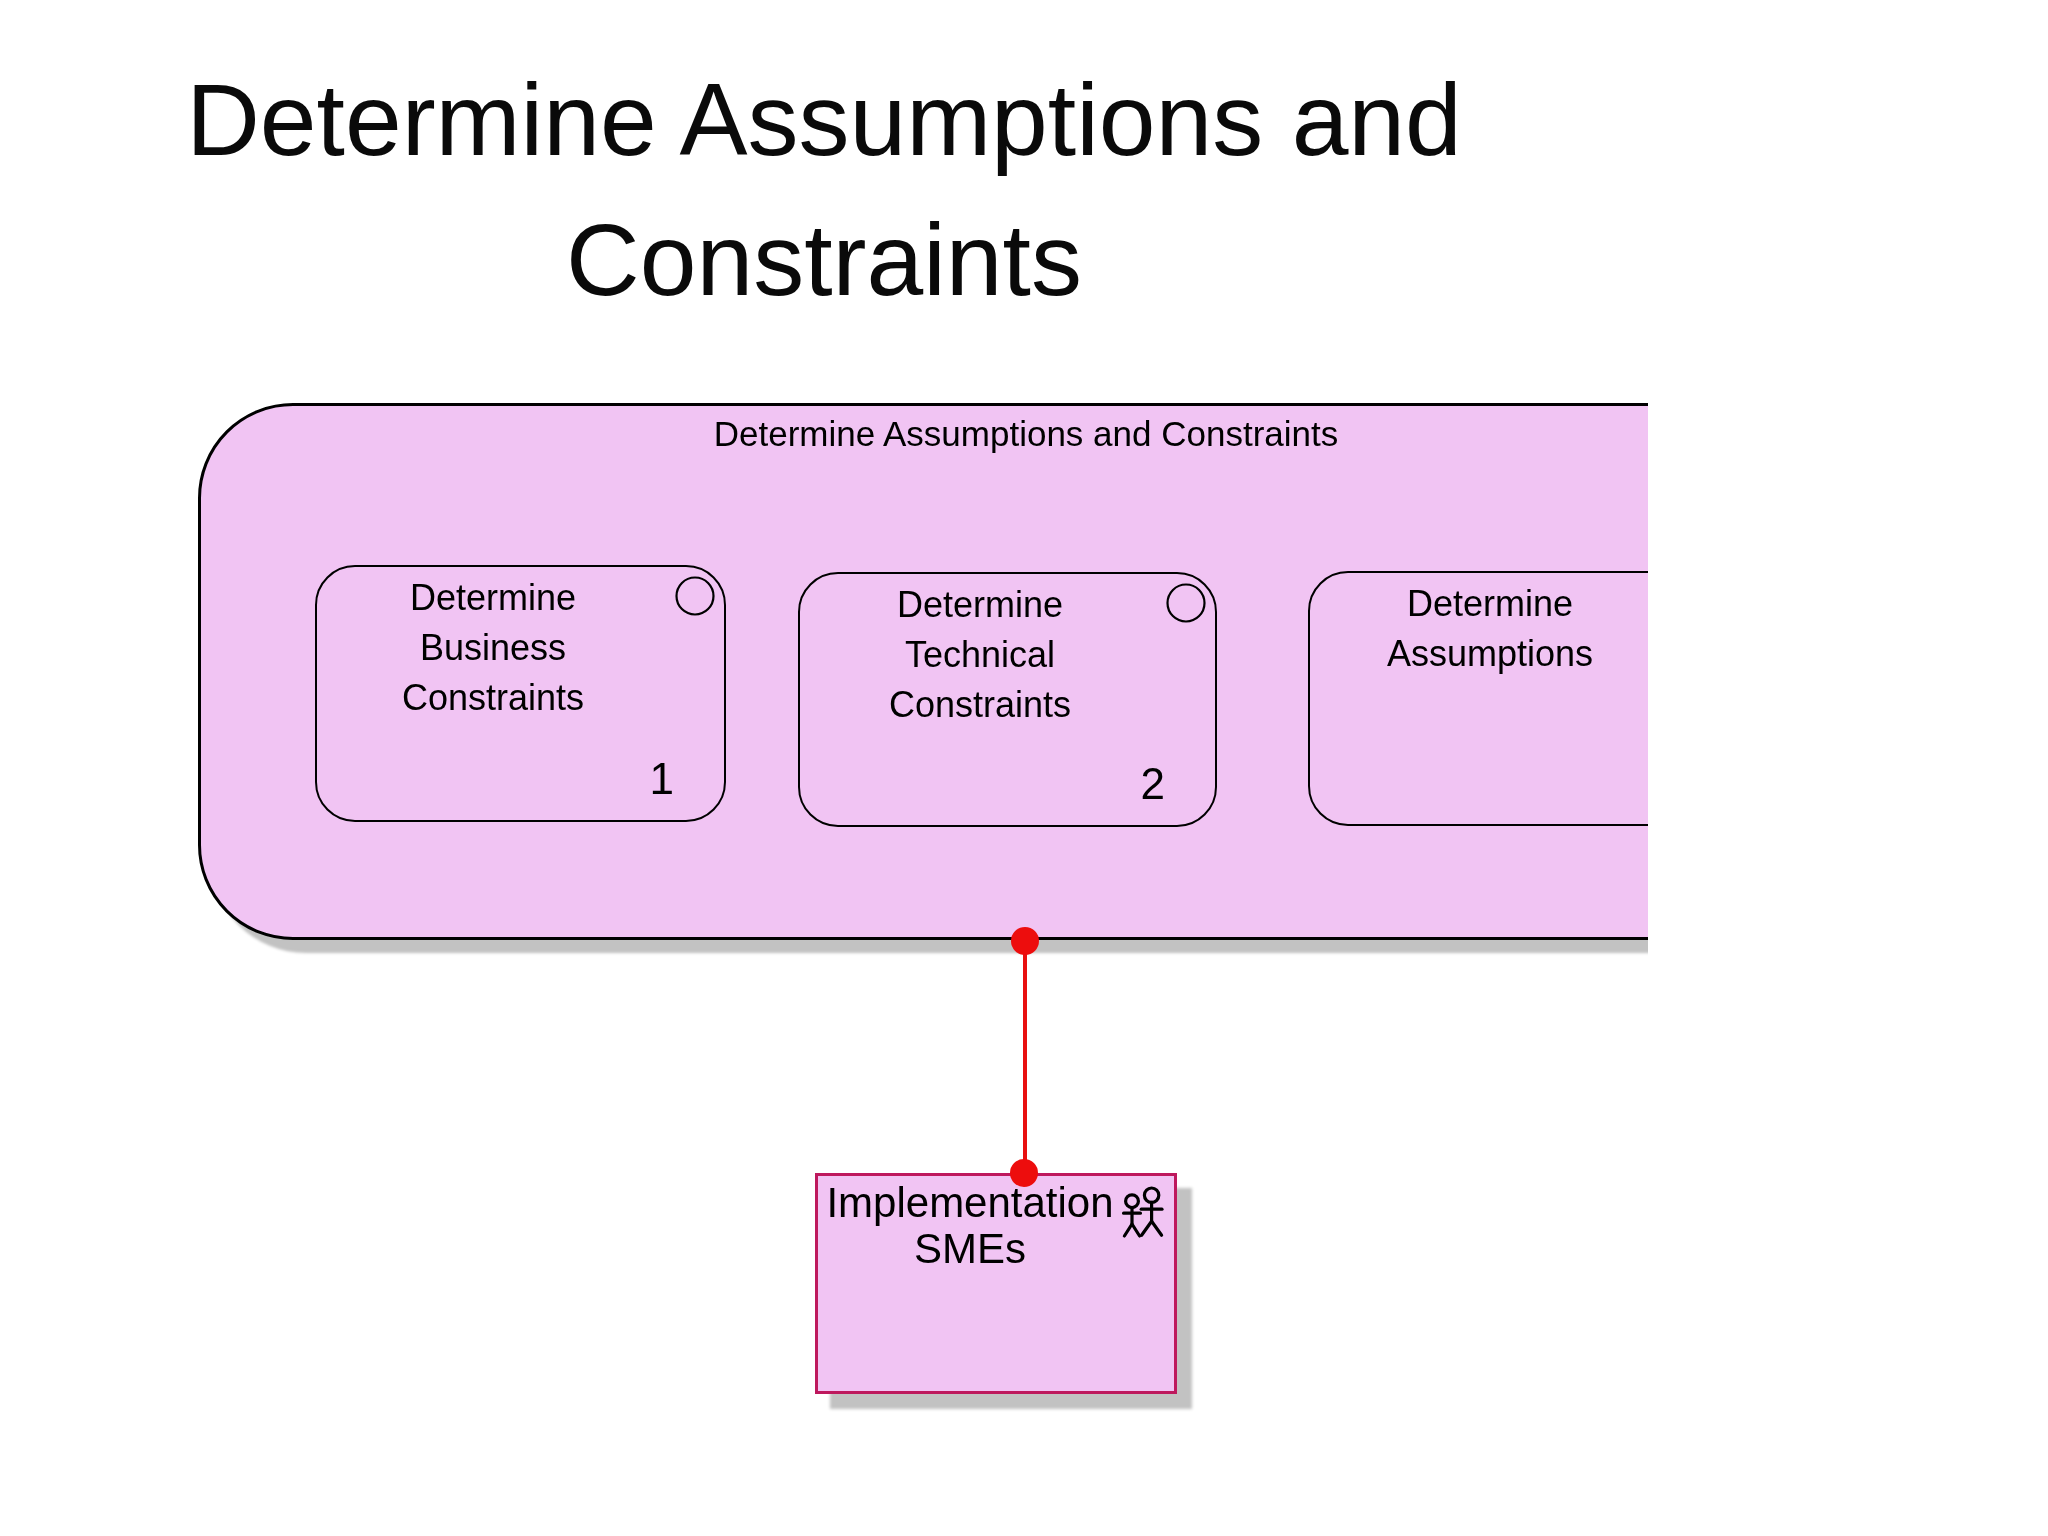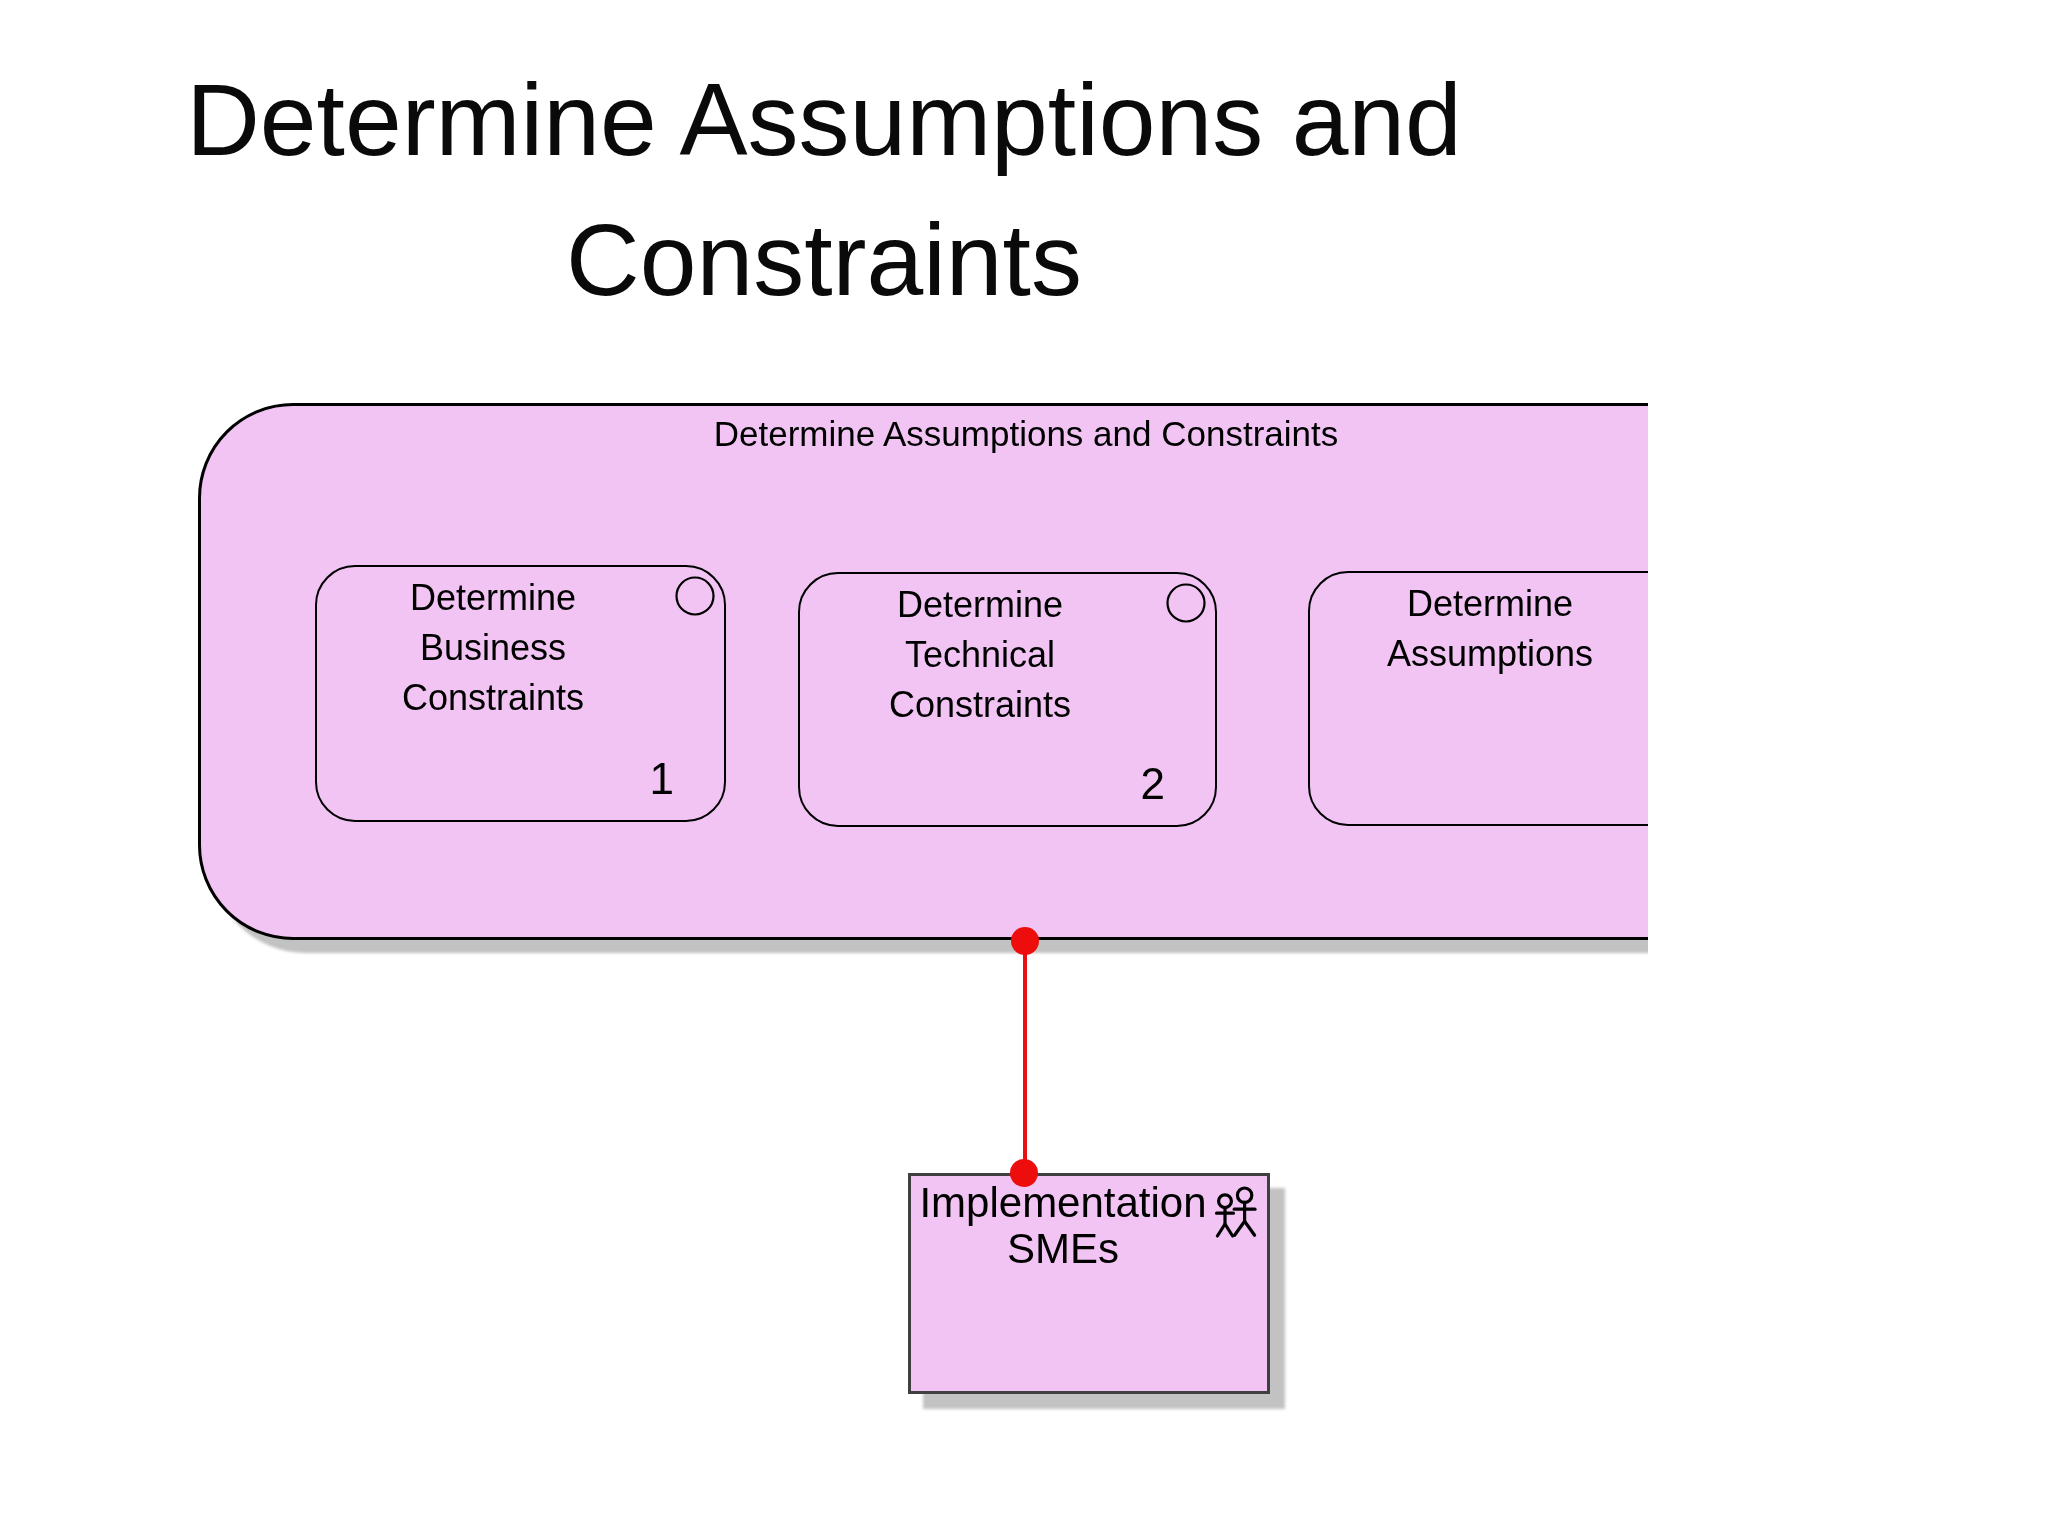--- a/index.html
+++ b/index.html
@@ -103,26 +103,26 @@
     width: 28px;
     height: 28px;
     border-radius: 50%;
     background: #ED0D0D;
   }
   #connector-dot-top { left: 1011px; top: 927px; }
   #connector-dot-bottom { left: 1010px; top: 1159px; }
   
   .resource-box {
     position: absolute;
-    left: 908px;
+    left: 815px;
     top: 1173px;
     width: 356px;
     height: 215px;
     background: #F1C4F3;
-    border: 3px solid #404040;
+    border: 3px solid #be185d;
     box-shadow: 15px 15px 3px #C2C2C2;
   }
   .resource-label {
     position: absolute;
     top: 4px;
     left: 0;
     right: 52px;
     text-align: center;
     font-size: 42px;
     line-height: 46px;

